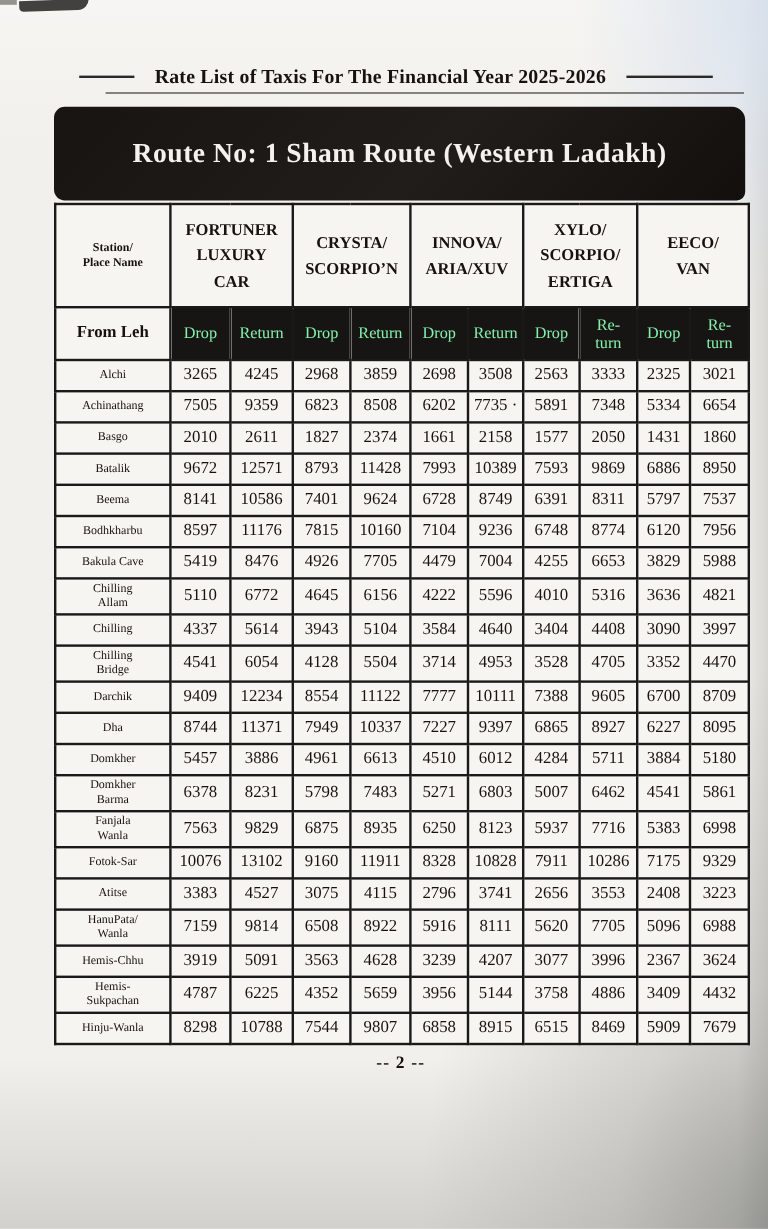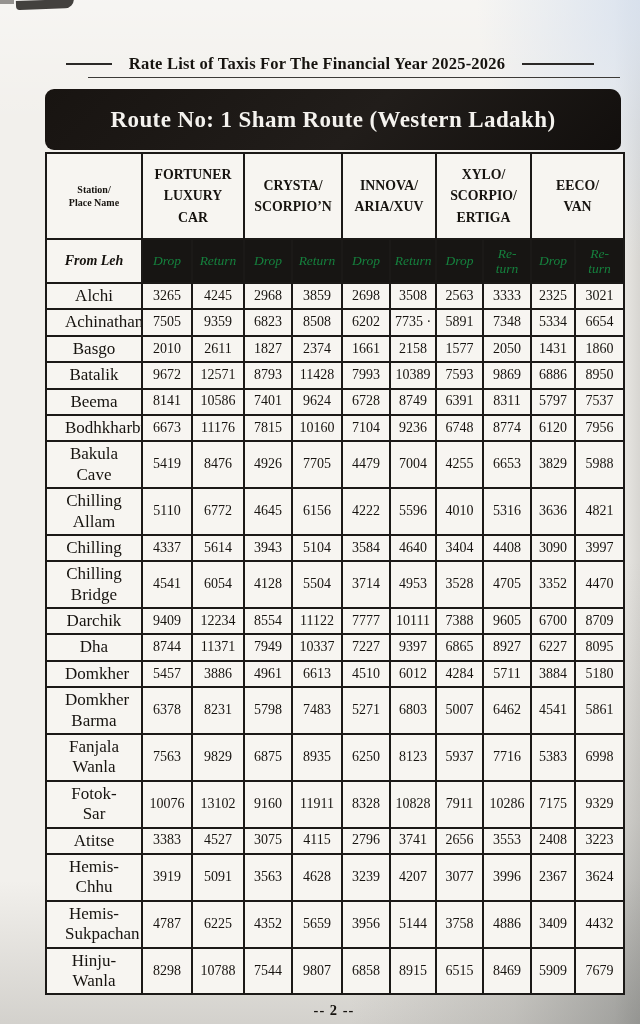--- a/index.html
+++ b/index.html
@@ -18,36 +18,36 @@
   .smudge-tl2{position:absolute;top:0;left:0;width:14px;height:4px;background:#55524e;opacity:.6;}
 
   .masthead{display:flex;align-items:center;justify-content:center;gap:17px;margin:54px 14px 0 34px;}
   .masthead .page-title{font-size:16.5px;font-weight:bold;white-space:nowrap;letter-spacing:.2px;}
   .rule{height:0;border-top:2px solid #2b2927;}
   .rule-left{width:46px;}
   .rule-right{width:72px;}
   .title-underline{height:0;border-top:1.5px solid #3c3a37;margin:3px 20px 0 88px;}
 
   .route-banner{
-    margin:11px auto 0 45px;width:576px;height:61px;
+    margin:11px auto 0 45px;width:576px;height:78px;
     background:linear-gradient(135deg,#181411 0%,#211d1a 55%,#120f0d 100%);
     border-radius:9px 11px 7px 9px;
     display:flex;align-items:center;justify-content:center;
   }
   .route-banner span{color:#f4f2ee;font-size:23px;font-weight:bold;letter-spacing:.4px;}
 
   table{border-collapse:collapse;table-layout:fixed;width:578px;margin:2px 0 0 45px;background:#f7f5f1;}
   th,td{border:2px solid #1b1917;text-align:center;vertical-align:middle;overflow:hidden;}
   th.group{font-weight:bold;font-size:13.8px;line-height:1.55;white-space:pre-line;height:84px;padding:0 1px;}
   th.station-h{font-weight:bold;font-size:10px;line-height:1.35;white-space:pre-line;}
-  tr.fare-row th{height:40px;font-style:italic;}
+  tr.fare-row th{height:40px;}
   th.from-cell{font-weight:bold;font-size:14px;}
-  th.dark{background:#171513;color:#15803d;font-weight:normal;font-size:13.5px;line-height:1.12;white-space:pre-line;padding:0 1px;}
+  th.dark{background:#171513;color:#86efac;font-weight:normal;font-size:13.5px;line-height:1.12;white-space:pre-line;padding:0 1px;}
   tbody td{font-size:14px;line-height:1.2;height:20px;padding:2px 1px;}
-  tbody td.station{font-size:17px;white-space:pre-line;padding:2px 18px;}
+  tbody td.station{font-size:10px;white-space:pre-line;padding:2px 18px;}
   .page-number{width:578px;margin:7px 0 0 45px;text-align:center;font-size:14.5px;font-weight:bold;letter-spacing:1px;}
 </style>
 </head>
 <body>
 
 <div class="smudge-tl"></div>
 <div class="smudge-tl2"></div>
 
 <div class="masthead">
   <span class="rule rule-left"></span>
@@ -168,21 +168,21 @@
         <td>9624</td>
         <td>6728</td>
         <td>8749</td>
         <td>6391</td>
         <td>8311</td>
         <td>5797</td>
         <td>7537</td>
       </tr>
       <tr>
         <td class="station">Bodhkharbu</td>
-        <td>6673</td>
+        <td>8597</td>
         <td>11176</td>
         <td>7815</td>
         <td>10160</td>
         <td>7104</td>
         <td>9236</td>
         <td>6748</td>
         <td>8774</td>
         <td>6120</td>
         <td>7956</td>
       </tr>
@@ -327,20 +327,34 @@
         <td>3075</td>
         <td>4115</td>
         <td>2796</td>
         <td>3741</td>
         <td>2656</td>
         <td>3553</td>
         <td>2408</td>
         <td>3223</td>
       </tr>
       <tr>
+        <td class="station">HanuPata/
+Wanla</td>
+        <td>7159</td>
+        <td>9814</td>
+        <td>6508</td>
+        <td>8922</td>
+        <td>5916</td>
+        <td>8111</td>
+        <td>5620</td>
+        <td>7705</td>
+        <td>5096</td>
+        <td>6988</td>
+      </tr>
+      <tr>
         <td class="station">Hemis-Chhu</td>
         <td>3919</td>
         <td>5091</td>
         <td>3563</td>
         <td>4628</td>
         <td>3239</td>
         <td>4207</td>
         <td>3077</td>
         <td>3996</td>
         <td>2367</td>

